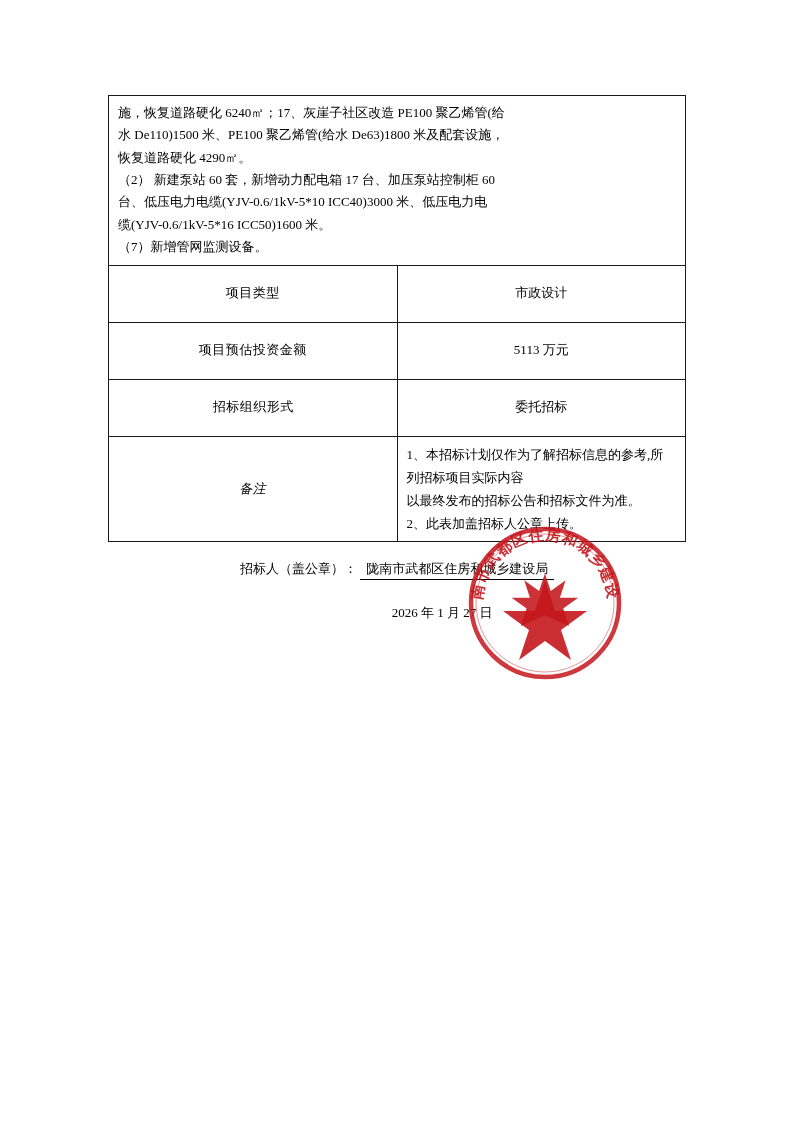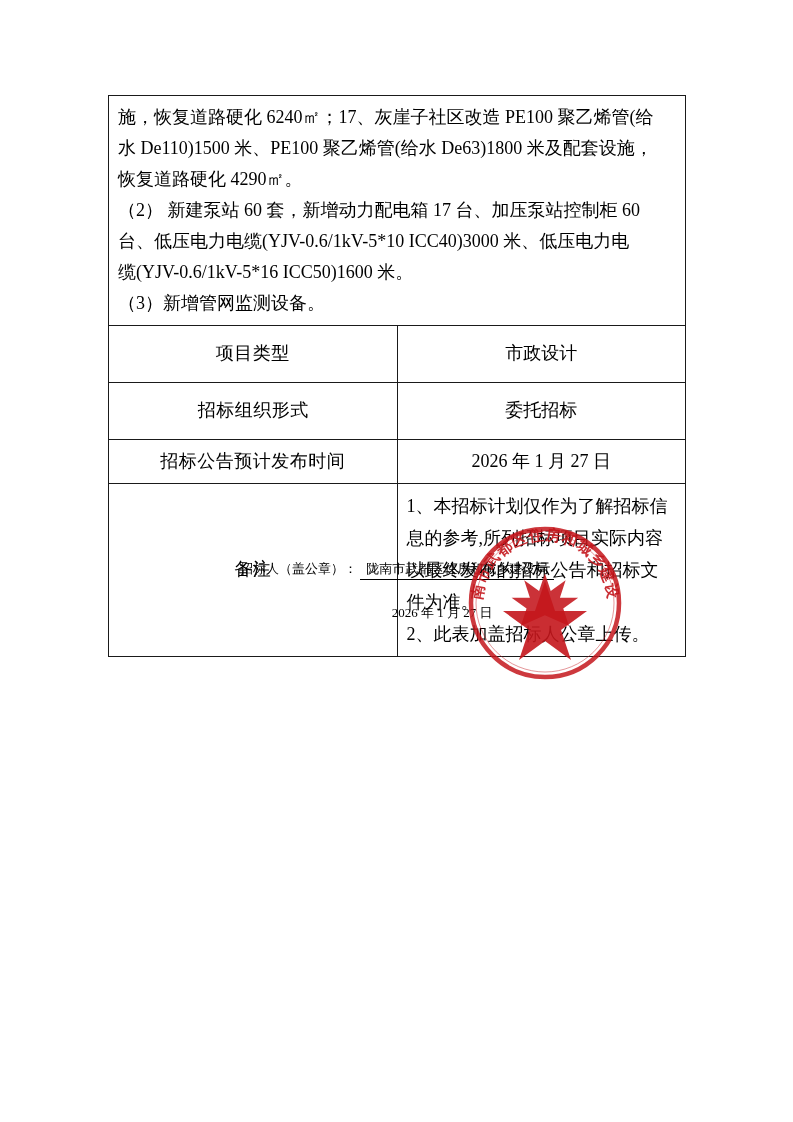--- a/index.html
+++ b/index.html
@@ -28,21 +28,21 @@
     left: 108px;
     top: 95px;
     width: 578px;
     border-collapse: collapse;
     table-layout: fixed;
   }
   .doc-table td {
     border: 1px solid #1a1a1a;
     padding: 6px 9px;
     vertical-align: middle;
-    font-size: 18px;
+    font-size: 13px;
     line-height: 1.72;
   }
   .cell-label {
     width: 178px;
     text-align: center;
     letter-spacing: 0.5px;
     margin-top: 24px;
   }
   .cell-value {
     text-align: center;
@@ -123,44 +123,44 @@
   <table class="doc-table">
     <tbody>
       <tr>
         <td class="cell-body" colspan="2">
           <p>施，恢复道路硬化 6240㎡；17、灰崖子社区改造 PE100 聚乙烯管(给</p>
           <p>水 De110)1500 米、PE100 聚乙烯管(给水 De63)1800 米及配套设施，</p>
           <p>恢复道路硬化 4290㎡。</p>
           <p>（2） 新建泵站 60 套，新增动力配电箱 17 台、加压泵站控制柜 60</p>
           <p>台、低压电力电缆(YJV-0.6/1kV-5*10 ICC40)3000 米、低压电力电</p>
           <p>缆(YJV-0.6/1kV-5*16  ICC50)1600 米。</p>
-          <p>（3）新增管网监测设备。</p>
+          <p>（7）新增管网监测设备。</p>
         </td>
       </tr>
 
       <tr>
         <td class="cell-label" style="height:44px;">项目类型</td>
         <td class="cell-value">市政设计</td>
       </tr>
 
+      <tr>
+        <td class="cell-label" style="height:44px;">项目预估投资金额</td>
+        <td class="cell-value">5113 万元</td>
+      </tr>
 
       <tr>
         <td class="cell-label" style="height:44px;padding-left:10px;">招标组织形式</td>
         <td class="cell-value">委托招标</td>
       </tr>
 
 
-      <tr>
-        <td class="cell-label" style="height:30px;">招标公告预计发布时间</td>
-        <td class="cell-value">2026 年 1 月 27 日</td>
-      </tr>
 
 
       <tr>
-        <td class="cell-label" style="height:86px;">备注</td>
+        <td class="cell-label" style="height:86px;font-style:italic;">备注</td>
         <td class="cell-note">
           <p>1、本招标计划仅作为了解招标信息的参考,所列招标项目实际内容</p>
           <p>以最终发布的招标公告和招标文件为准。</p>
           <p>2、此表加盖招标人公章上传。</p>
         </td>
       </tr>
     </tbody>
   </table>
 
   <div class="signature-line">

